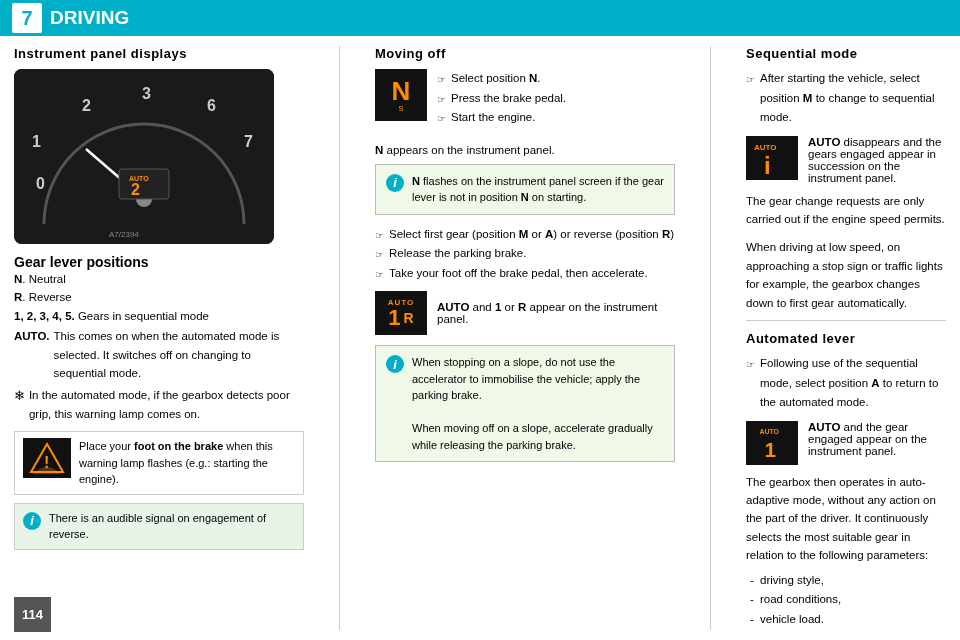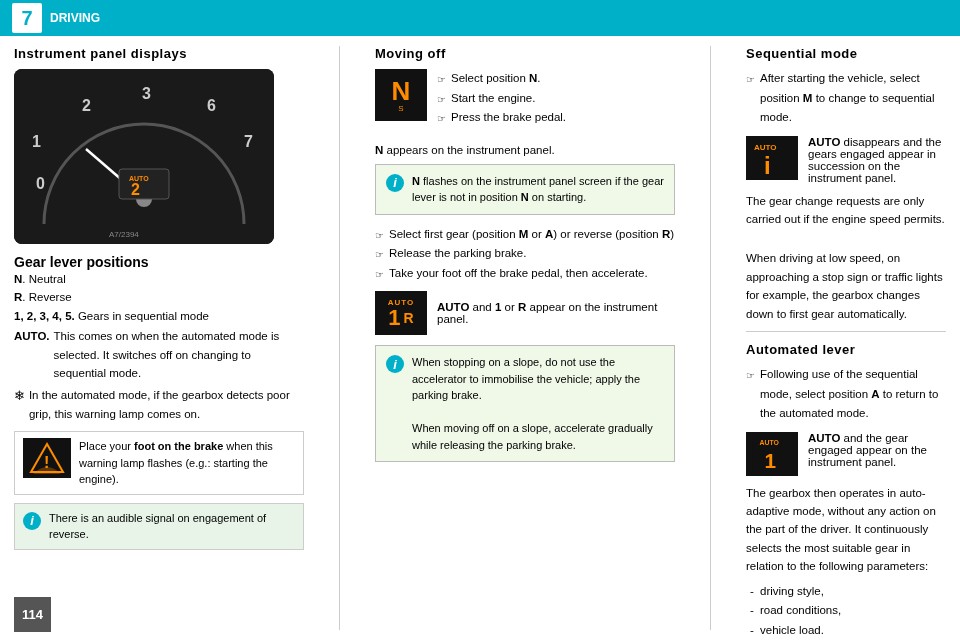--- a/index.html
+++ b/index.html
@@ -17,21 +17,21 @@
     .header {
       display: flex;
       align-items: center;
       background: #00b0c8;
       height: 36px;
       padding: 0 12px;
     }
     .header-tab {
       background: #00b0c8;
       color: #fff;
-      font-size: 12px;
+      font-size: 19px;
       font-weight: bold;
       padding: 4px 16px 4px 8px;
       display: flex;
       align-items: center;
       gap: 8px;
     }
     .tab-number {
       background: #fff;
       color: #00b0c8;
       font-size: 20px;
@@ -485,22 +485,22 @@
   <div class="col-mid">
     <div class="section-title">Moving off</div>
 
     <div style="display:flex; gap:10px; align-items:flex-start; margin-bottom:8px;">
       <div class="n-badge">
         <div class="n-badge-letter">N</div>
         <div class="n-badge-sub">S</div>
       </div>
       <ul class="moving-off-list">
         <li>Select position <b>N</b>.</li>
+        <li>Press the brake pedal.</li>
         <li>Start the engine.</li>
-        <li>Press the brake pedal.</li>
       </ul>
     </div>
 
     <div class="n-appears">
       <b>N</b> appears on the instrument panel.
     </div>
 
     <div class="info-panel">
       <div class="info-panel-icon">
           <i>i</i>
@@ -550,21 +550,21 @@
         <svg width="52" height="44" viewBox="0 0 52 44">
           <rect width="52" height="44" fill="#111"></rect>
           <text x="8" y="14" fill="#ff8c00" font-size="8" font-weight="bold">AUTO</text>
           <text x="18" y="38" fill="#ff8c00" font-size="24" font-weight="bold">i</text>
         </svg>
       </div>
       <div><b>AUTO</b> disappears and the gears engaged appear in succession on the instrument panel.</div>
     </div>
 
     <div class="seq-text">The gear change requests are only carried out if the engine speed permits.</div>
-    <div class="seq-text" style="margin-top:21px;">When driving at low speed, on approaching a stop sign or traffic lights for example, the gearbox changes down to first gear automatically.</div>
+    <div class="seq-text" style="margin-top:10px;">When driving at low speed, on approaching a stop sign or traffic lights for example, the gearbox changes down to first gear automatically.</div>
 
     <div class="divider"></div>
 
     <div class="auto-mode-section">
       <div class="section-title">Automated lever</div>
 
       <ul class="seq-list">
         <li>Following use of the sequential mode, select position <b>A</b> to return to the automated mode.</li>
       </ul>
 

